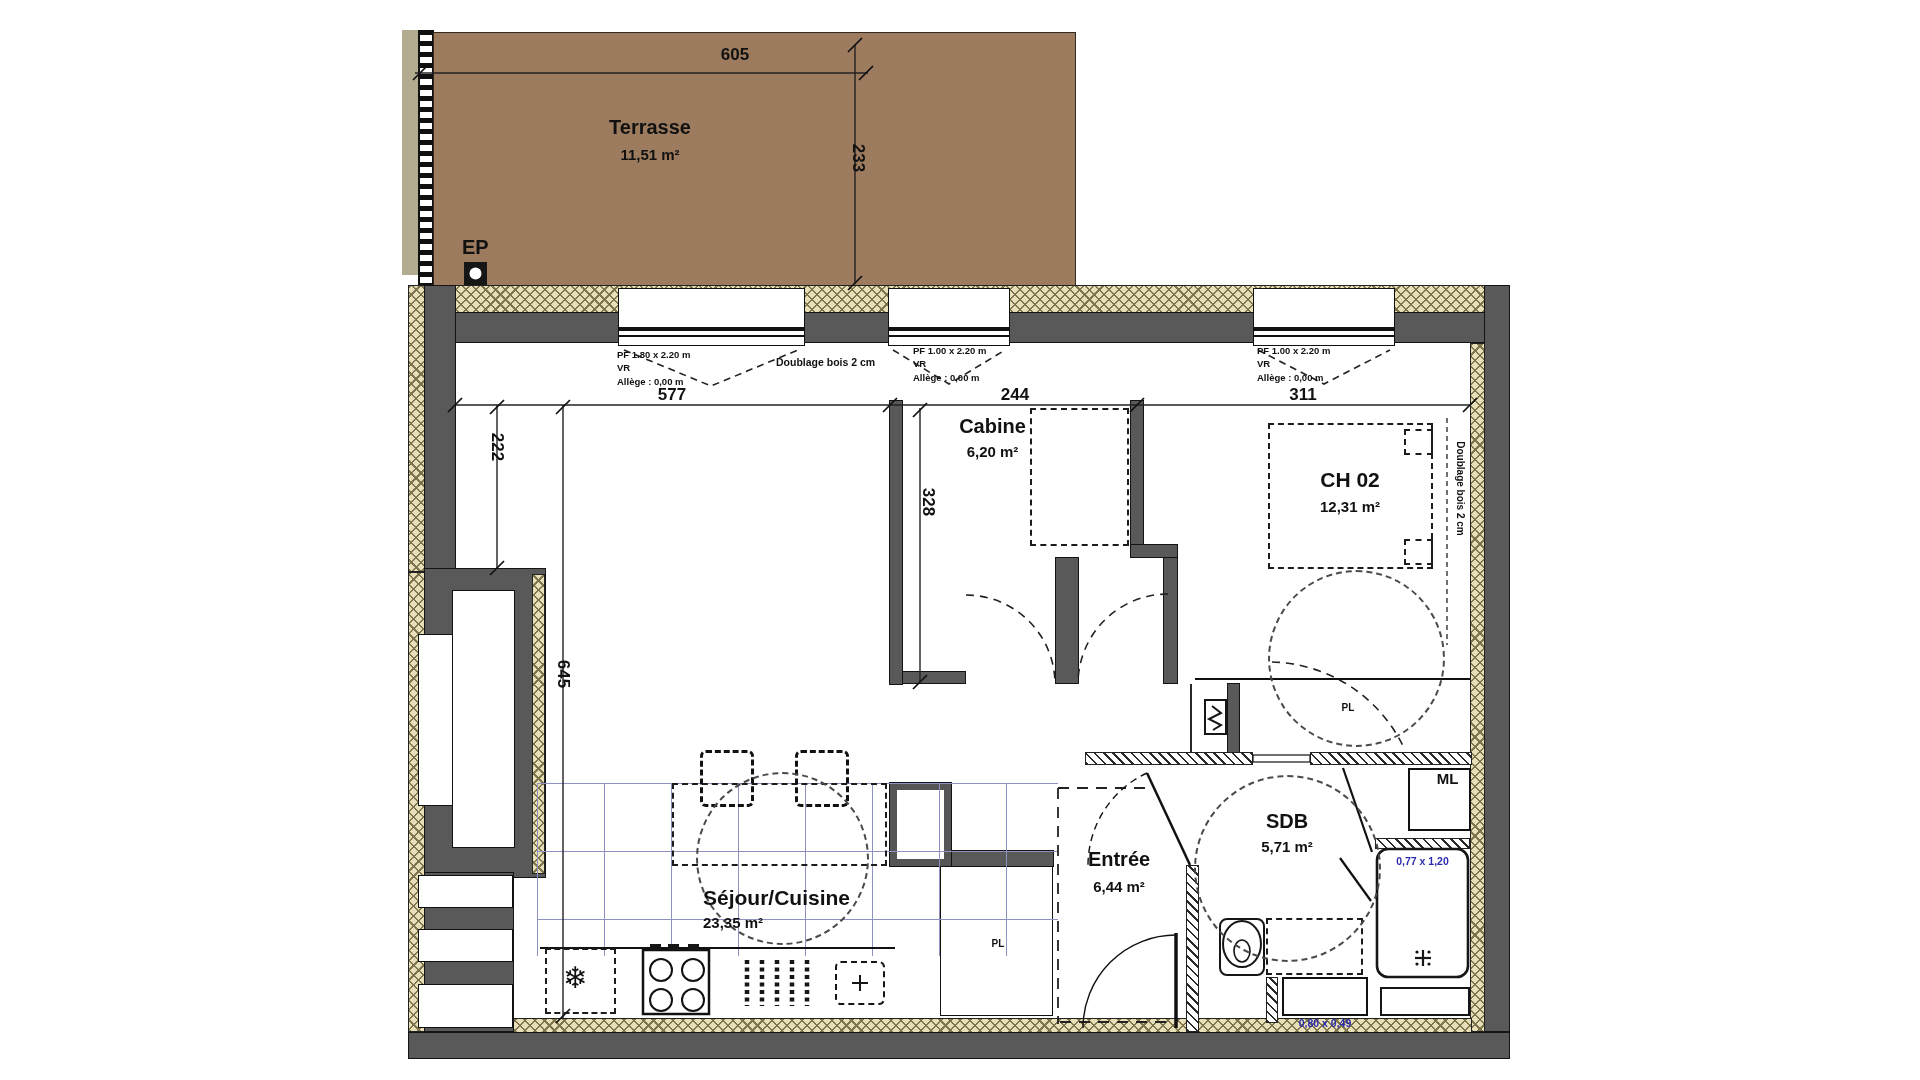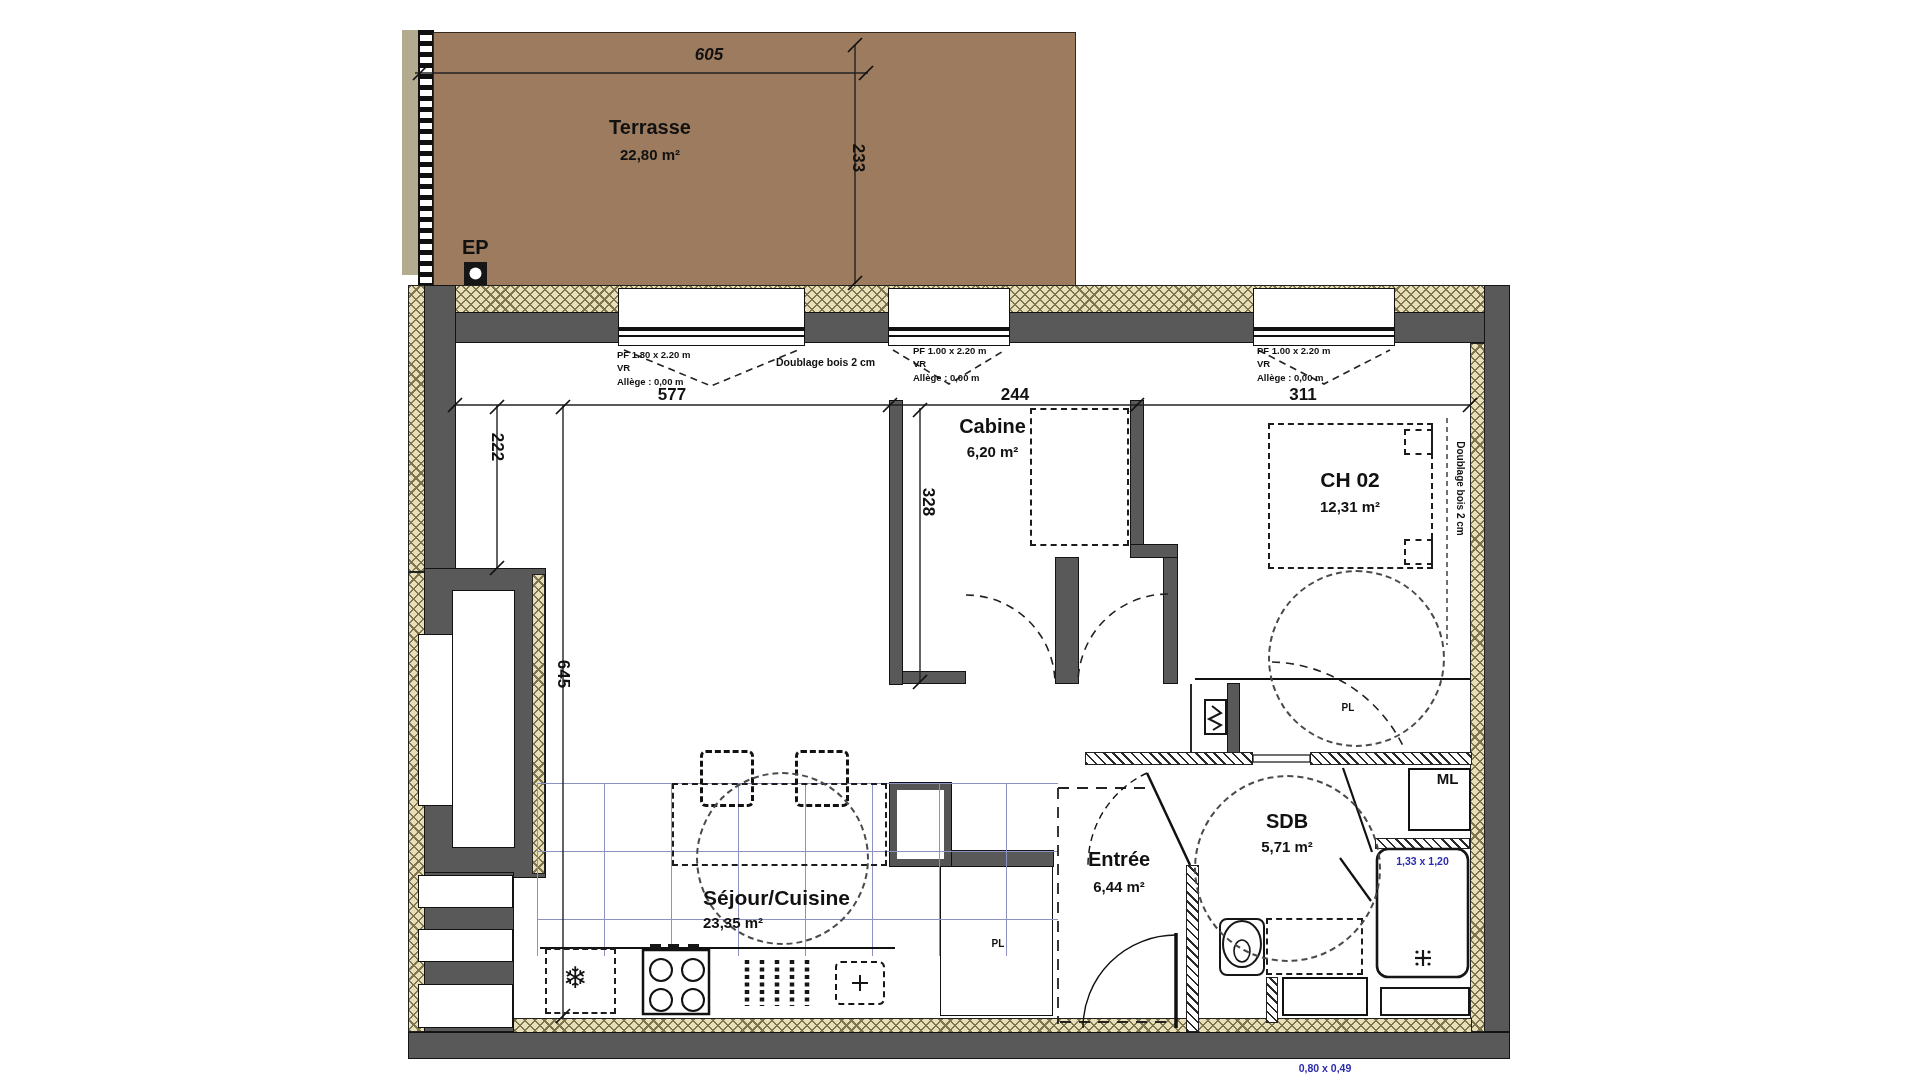--- a/index.html
+++ b/index.html
@@ -227,22 +227,22 @@
   <div class="abs dash2" style="left:1404px;top:429px;width:29px;height:26px;"></div>
   <div class="abs dash2" style="left:1404px;top:539px;width:29px;height:26px;"></div>
   <div class="abs dash2" style="left:1266px;top:918px;width:97px;height:57px;"></div>
   <div class="abs white" style="left:1282px;top:977px;width:86px;height:39px;border-width:2px;"></div>
   <div class="abs white" style="left:1408px;top:768px;width:63px;height:63px;border-width:2px;"></div>
   <div class="abs dcircle" style="left:696px;top:772px;width:173px;height:173px;"></div>
   <div class="abs dcircle" style="left:1194px;top:775px;width:187px;height:187px;"></div>
   <div class="abs dcircle" style="left:1268px;top:570px;width:177px;height:177px;"></div>
 
   <div class="abs t room-name center" style="left:560px;top:116px;width:180px;">Terrasse</div>
-  <div class="abs t room-area center" style="left:560px;top:146px;width:180px;">22,80 m²</div>
-  <div class="abs t dim" style="left:679px;top:45px;width:60px;font-style:italic;">605</div>
+  <div class="abs t room-area center" style="left:560px;top:146px;width:180px;">11,51 m²</div>
+  <div class="abs t dim" style="left:705px;top:45px;width:60px;">605</div>
   <div class="abs t dim vrot" style="left:828px;top:148px;width:60px;">233</div>
   <div class="abs t room-name" style="left:462px;top:236px;">EP</div>
 
   <div class="abs win" style="left:617px;top:348px;width:118px;">
     <div class="t">PF 1.80 x 2.20 m</div>
     <div class="t">VR</div>
     <div class="t">Allège : 0,00 m</div>
   </div>
   <div class="abs t small" style="left:776px;top:356px;width:112px;">Doublage bois 2 cm</div>
   <div class="abs win" style="left:913px;top:344px;width:118px;">
@@ -270,17 +270,17 @@
   <div class="abs t tiny center vrot" style="left:1400px;top:483px;width:120px;">Doublage bois 2 cm</div>
   <div class="abs t tiny center" style="left:1330px;top:702px;width:36px;">PL</div>
   <div class="abs t room-area center" style="left:1408px;top:770px;width:79px;">ML</div>
   <div class="abs t room-name center" style="left:1237px;top:810px;width:100px;">SDB</div>
   <div class="abs t room-area center" style="left:1237px;top:838px;width:100px;">5,71 m²</div>
   <div class="abs t room-name center" style="left:1058px;top:848px;width:122px;">Entrée</div>
   <div class="abs t room-area center" style="left:1058px;top:878px;width:122px;">6,44 m²</div>
   <div class="abs t room-name-lg" style="left:703px;top:886px;">Séjour/Cuisine</div>
   <div class="abs t room-area" style="left:703px;top:914px;">23,35 m²</div>
   <div class="abs t tiny center" style="left:978px;top:938px;width:40px;">PL</div>
-  <div class="abs t blue" style="left:1377px;top:855px;width:91px;">1,33 x 1,20</div>
-  <div class="abs t blue" style="left:1282px;top:1062px;width:86px;">0,80 x 0,49</div>
+  <div class="abs t blue" style="left:1377px;top:855px;width:91px;">0,77 x 1,20</div>
+  <div class="abs t blue" style="left:1282px;top:1017px;width:86px;">0,80 x 0,49</div>
   <div class="abs t" style="left:563px;top:960px;font-size:30px;">❄</div>
 
 </div>
 
 </body></html>

